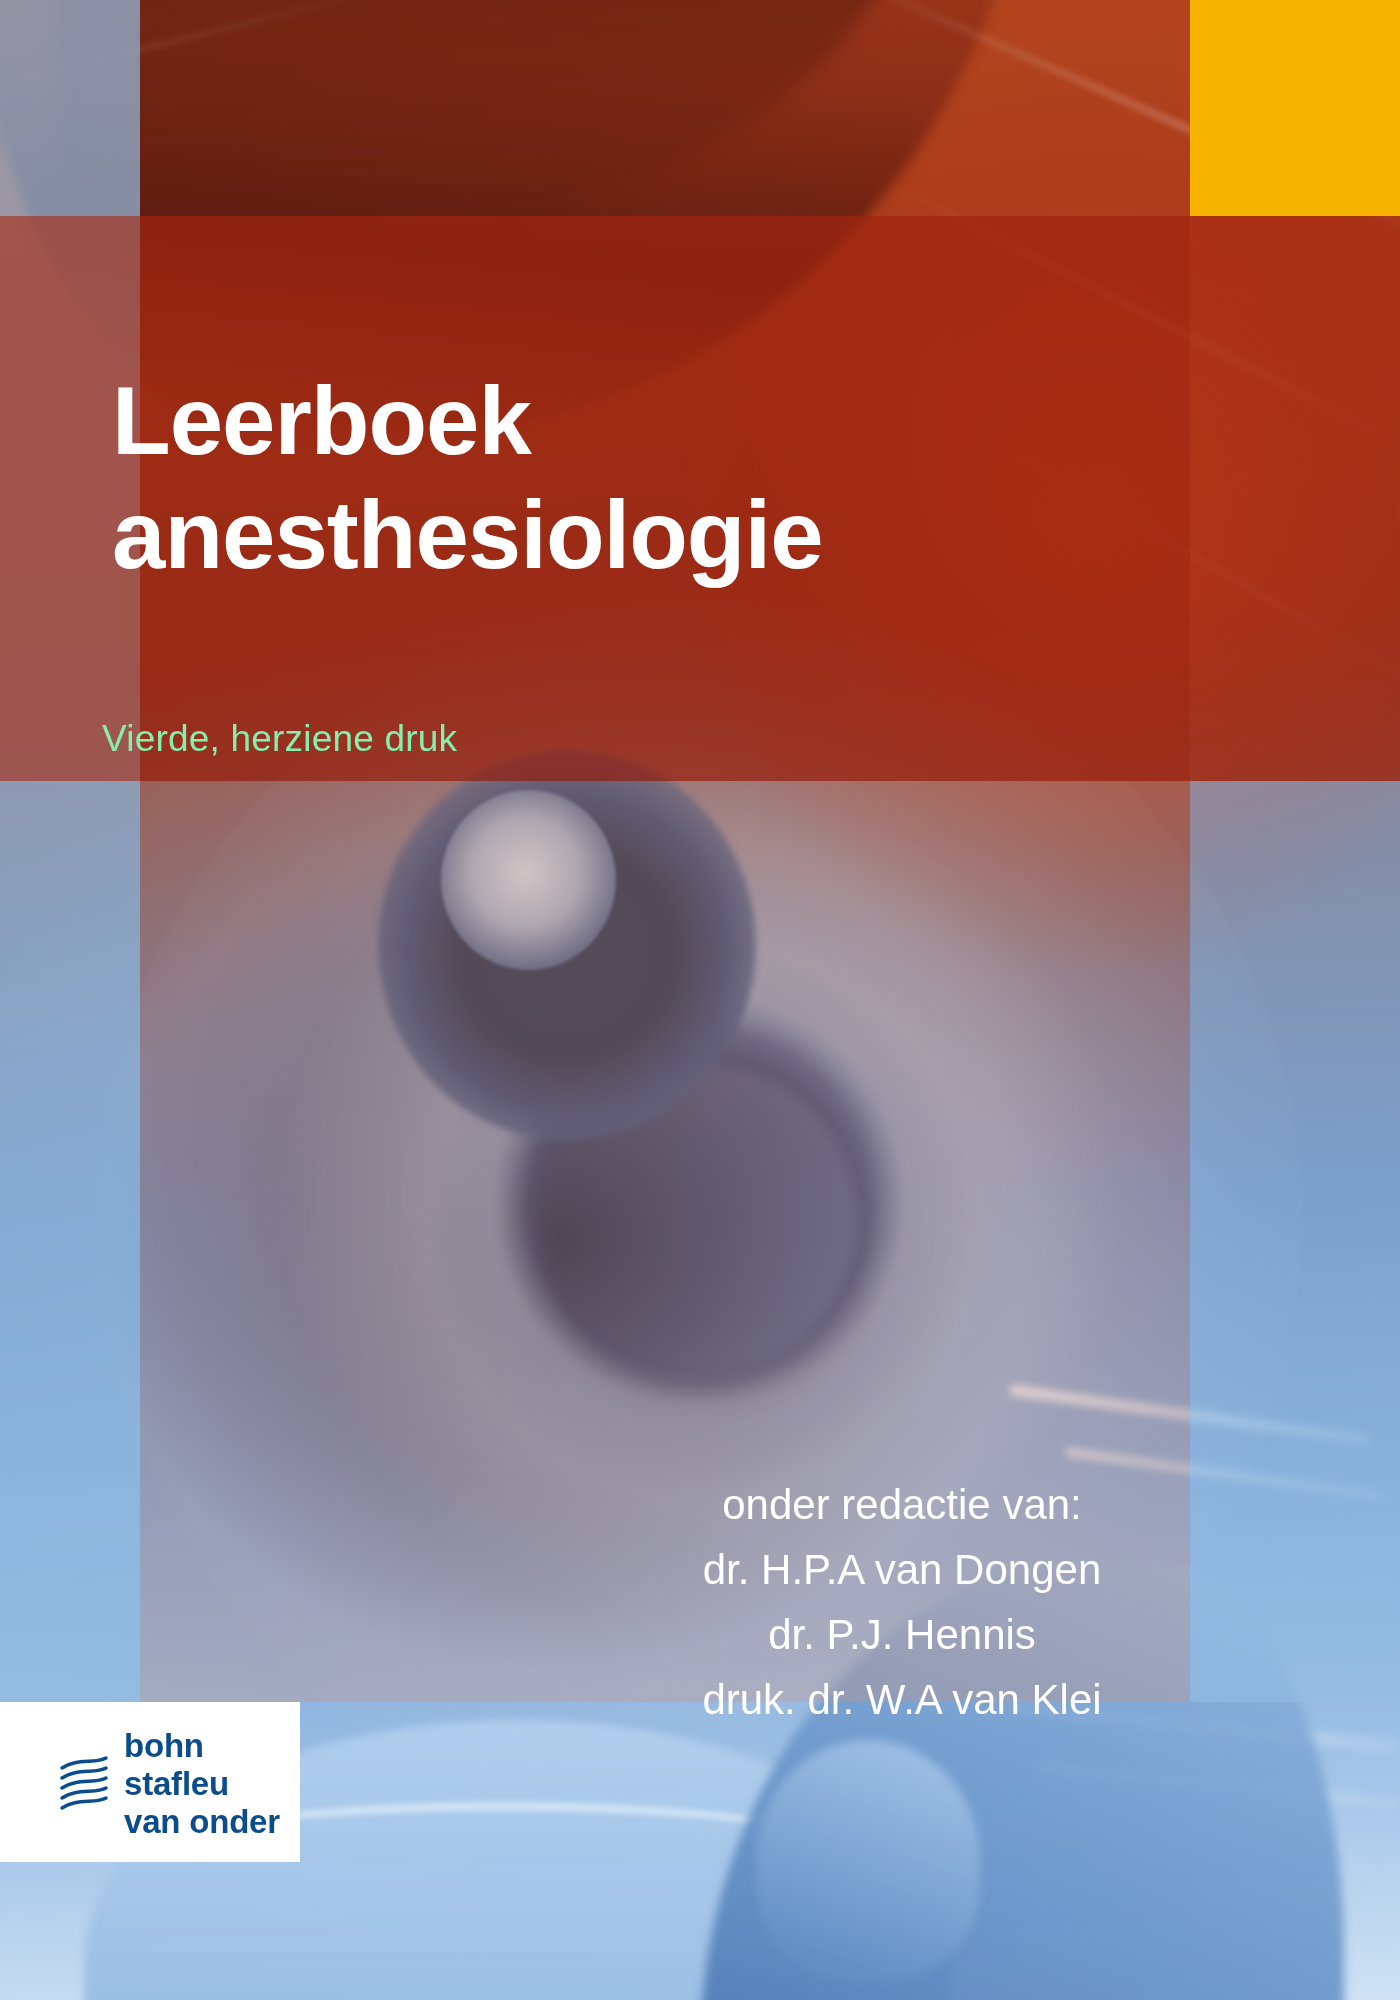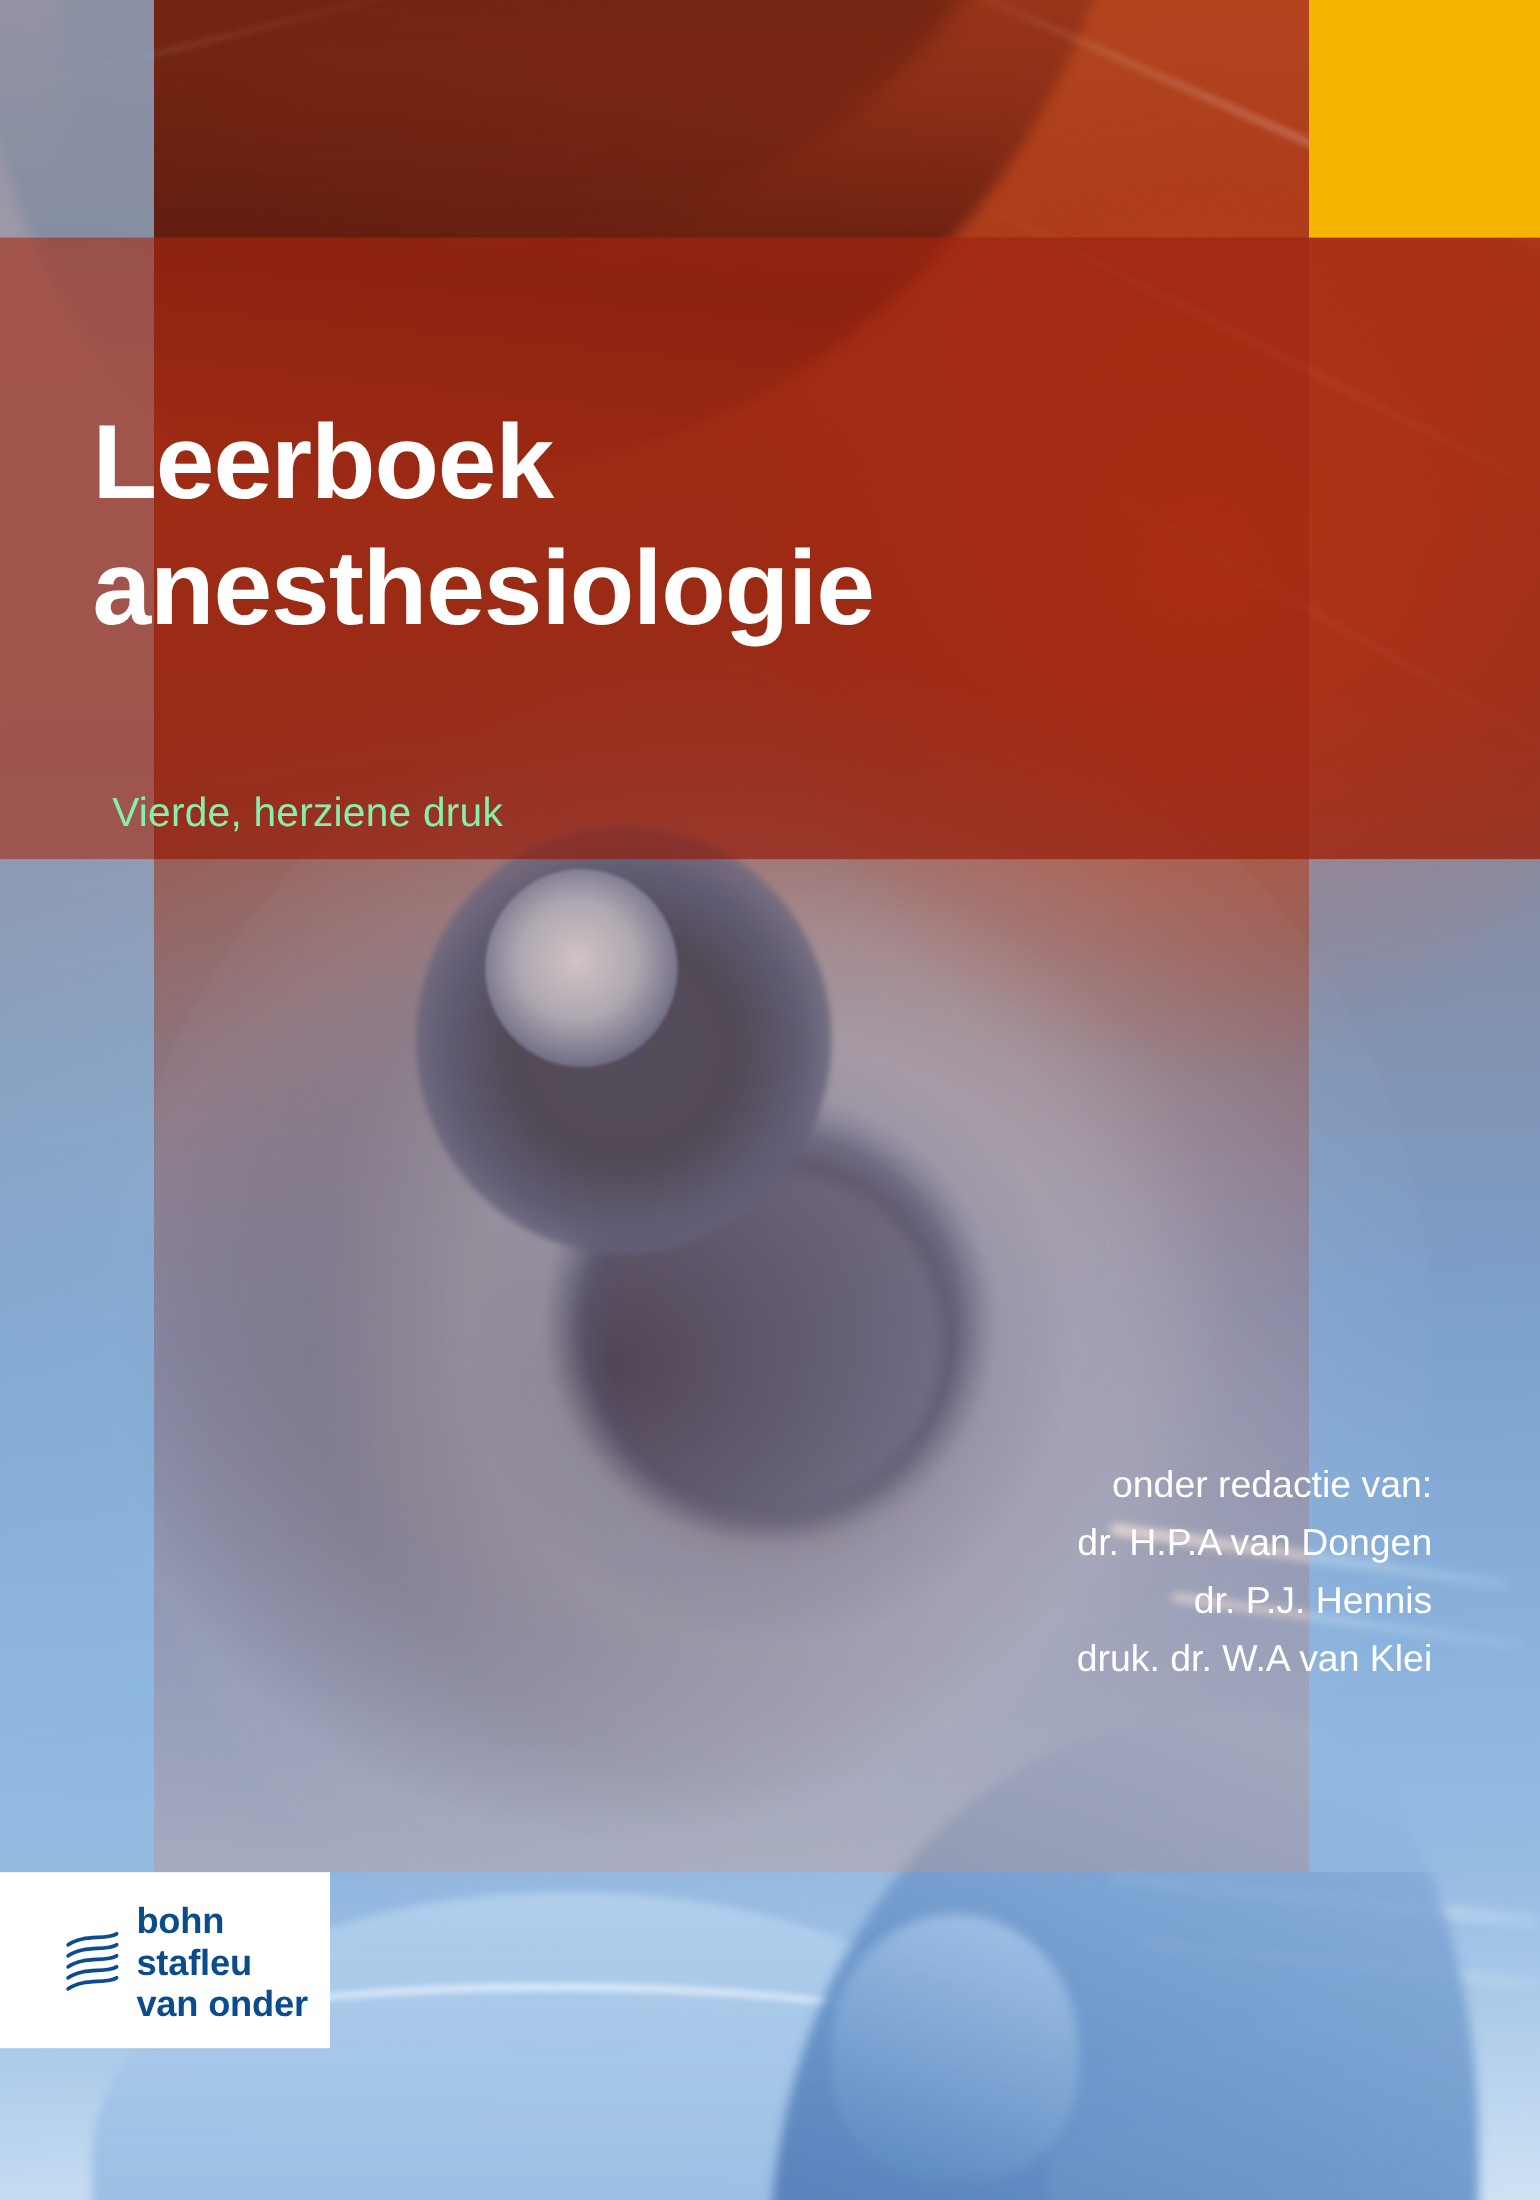--- a/index.html
+++ b/index.html
@@ -234,21 +234,21 @@
   }
   .block-white {
     left: 0; top: 1702px;
     width: 300px; height: 160px;
     background: #ffffff;
   }
 
   
   .title {
     position: absolute;
-    left: 84px;
+    left: 112px;
     top: 300px;
     width: 1100px;
     color: #ffffff;
     font-size: 96px;
     font-weight: bold;
     line-height: 1.18;
     letter-spacing: -1px;
   }
   .title .line { display: block; }
 
@@ -258,25 +258,25 @@
     top: 718px;
     color: #86efac;
     font-size: 37px;
     font-weight: normal;
     letter-spacing: 0.2px;
   }
 
   .editors {
     position: absolute;
     right: 98px;
-    top: 1324px;
+    top: 1472px;
     width: 800px;
-    text-align: right;
+    text-align: center;
     color: #ffffff;
-    font-size: 34px;
+    font-size: 42px;
     line-height: 1.55;
   }
   .editors .ed-line { display: block; }
 
   
   .logo {
     position: absolute;
     left: 56px;
     top: 1730px;
     width: 230px;

